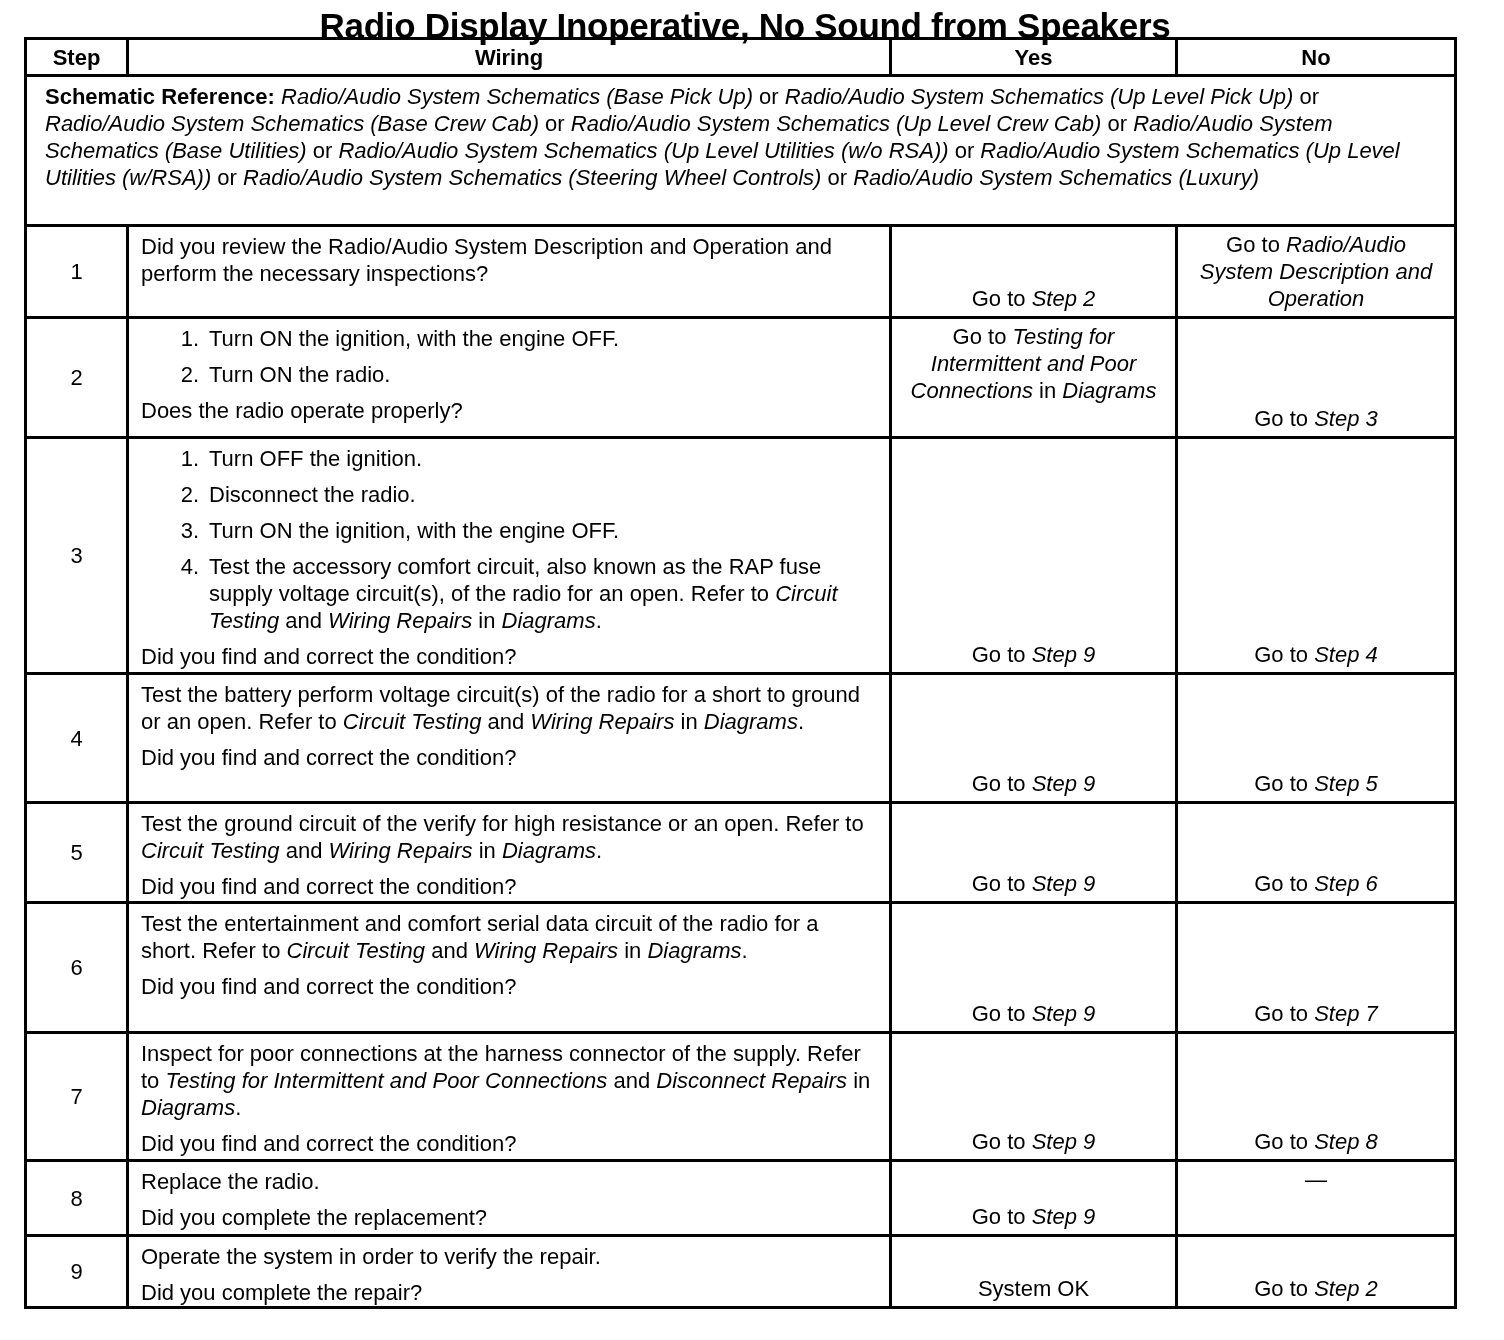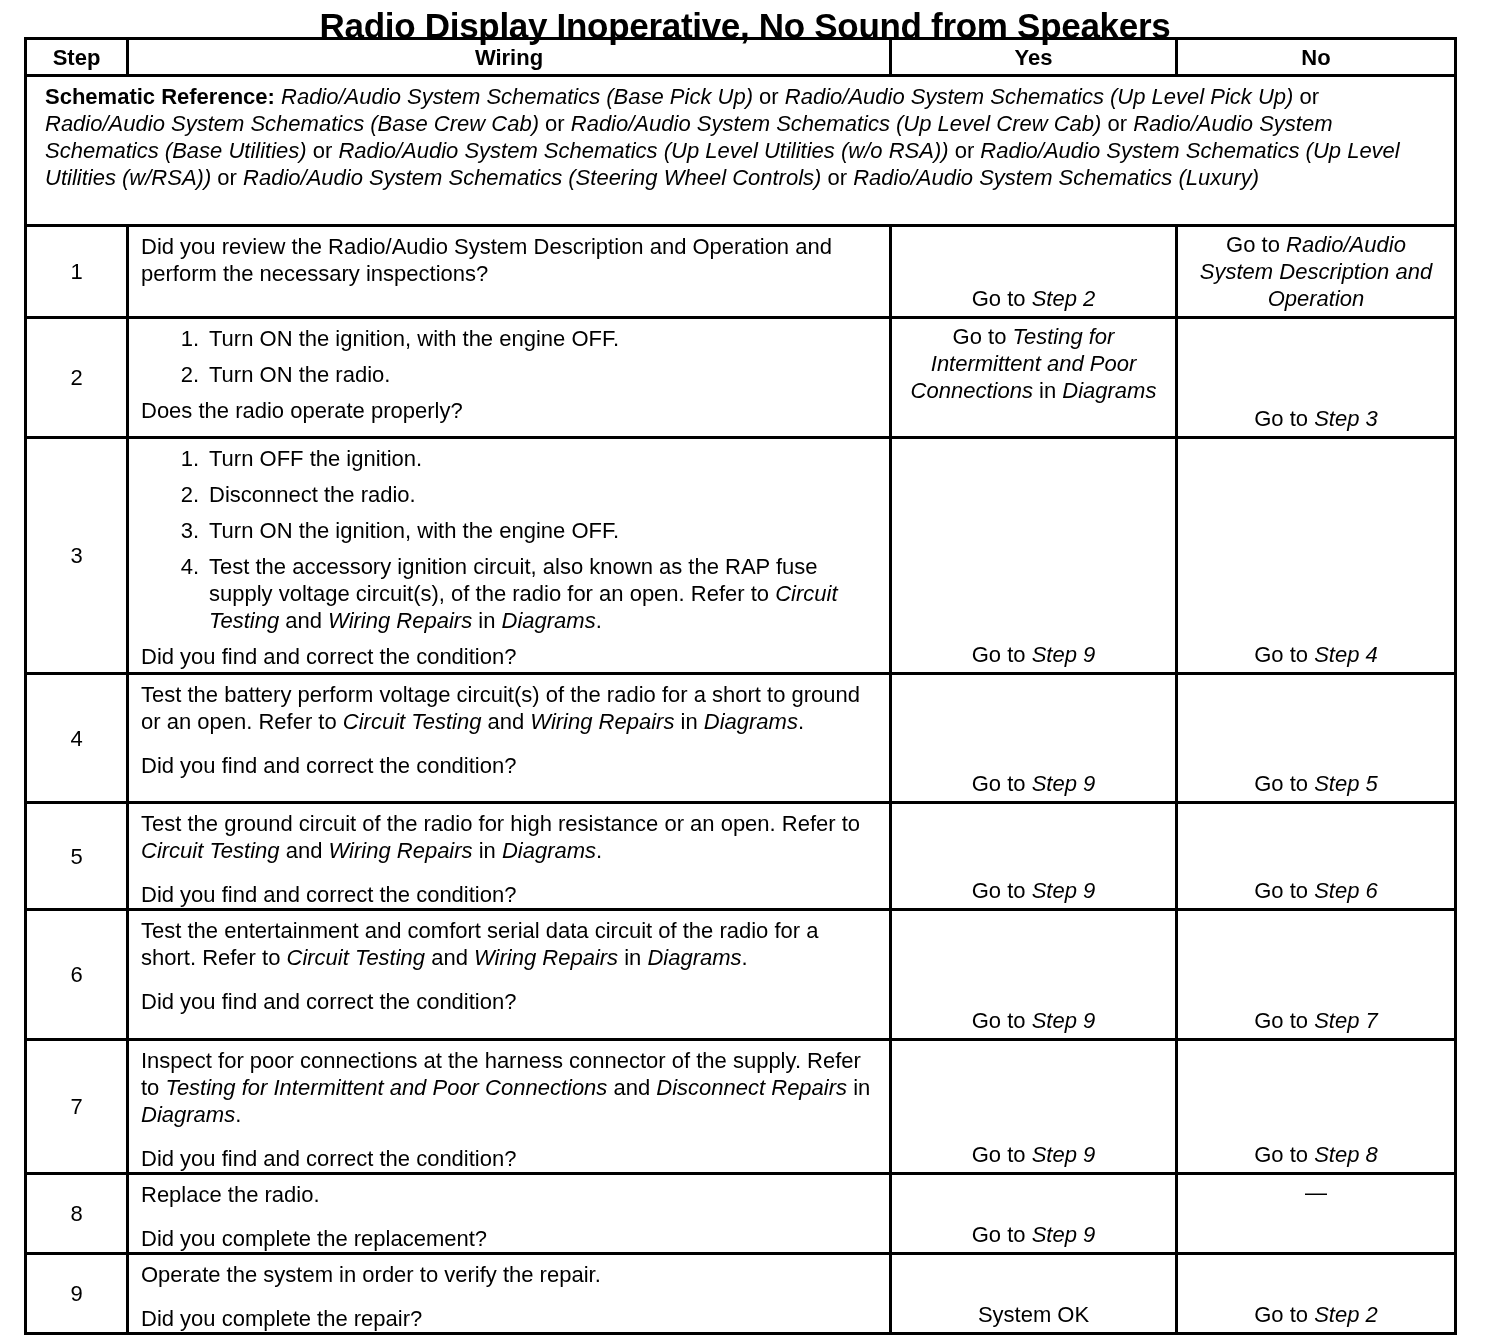--- a/index.html
+++ b/index.html
@@ -14,21 +14,21 @@
   td.step { text-align:center; vertical-align:middle !important; }
   td.act { padding:6px 10px 0 12px !important; }
   td.yn { text-align:center; vertical-align:bottom !important; padding-bottom:4px !important; }
   td.yn.top { vertical-align:top !important; padding-top:4px !important; }
   td.schem { padding:6px 18px 4px 18px !important; line-height:27.5px; }
   .b { font-weight:bold; }
   .i { font-style:italic; }
   .ol { margin:0; padding:0; list-style:none; }
   .ol li { display:flex; margin-bottom:9px; }
   .ol li .n { width:58px; text-align:right; padding-right:10px; flex:none; }
-  .q { margin-top:8px; }
+  .q { margin-top:0; }
   .gap { height:9px; }
 </style>
 </head>
 <body>
 
 <div class="title">Radio Display Inoperative, No Sound from Speakers</div>
 
 <table class="dt">
   <colgroup>
     <col style="width:102px">
@@ -87,42 +87,42 @@
             <li>
               <span class="n">2.</span>
               <span>Disconnect the radio.</span>
             </li>
             <li>
               <span class="n">3.</span>
               <span>Turn ON the ignition, with the engine OFF.</span>
             </li>
             <li>
               <span class="n">4.</span>
-              <span><span>Test the accessory ignition circuit, also known as the RAP fuse supply voltage circuit(s), of the radio for an open. Refer to </span><span class="i">Circuit Testing</span><span> and </span><span class="i">Wiring Repairs</span><span> in </span><span class="i">Diagrams</span><span>.</span></span>
+              <span><span>Test the accessory comfort circuit, also known as the RAP fuse supply voltage circuit(s), of the radio for an open. Refer to </span><span class="i">Circuit Testing</span><span> and </span><span class="i">Wiring Repairs</span><span> in </span><span class="i">Diagrams</span><span>.</span></span>
             </li>
           </ul>
           <div class="q"><span>Did you find and correct the condition?</span></div>
         </td>
         <td class="yn"><span>Go to </span><span class="i">Step 9</span></td>
         <td class="yn"><span>Go to </span><span class="i">Step 4</span></td>
       </tr>
       <tr style="height: 129px;">
         <td class="step">4</td>
         <td class="act">
           <div><span>Test the battery perform voltage circuit(s) of the radio for a short to ground or an open. Refer to </span><span class="i">Circuit Testing</span><span> and </span><span class="i">Wiring Repairs</span><span> in </span><span class="i">Diagrams</span><span>.</span></div>
           <div class="gap"></div>
           <div class="q"><span>Did you find and correct the condition?</span></div>
         </td>
         <td class="yn"><span>Go to </span><span class="i">Step 9</span></td>
         <td class="yn"><span>Go to </span><span class="i">Step 5</span></td>
       </tr>
       <tr style="height: 100px;">
         <td class="step">5</td>
         <td class="act">
-          <div><span>Test the ground circuit of the radio for high resistance or an open. Refer to </span><span class="i">Circuit Testing</span><span> and </span><span class="i">Wiring Repairs</span><span> in </span><span class="i">Diagrams</span><span>.</span></div>
+          <div><span>Test the ground circuit of the verify for high resistance or an open. Refer to </span><span class="i">Circuit Testing</span><span> and </span><span class="i">Wiring Repairs</span><span> in </span><span class="i">Diagrams</span><span>.</span></div>
           <div class="gap"></div>
           <div class="q"><span>Did you find and correct the condition?</span></div>
         </td>
         <td class="yn"><span>Go to </span><span class="i">Step 9</span></td>
         <td class="yn"><span>Go to </span><span class="i">Step 6</span></td>
       </tr>
       <tr style="height: 130px;">
         <td class="step">6</td>
         <td class="act">
           <div><span>Test the entertainment and comfort serial data circuit of the radio for a short. Refer to </span><span class="i">Circuit Testing</span><span> and </span><span class="i">Wiring Repairs</span><span> in </span><span class="i">Diagrams</span><span>.</span></div>

